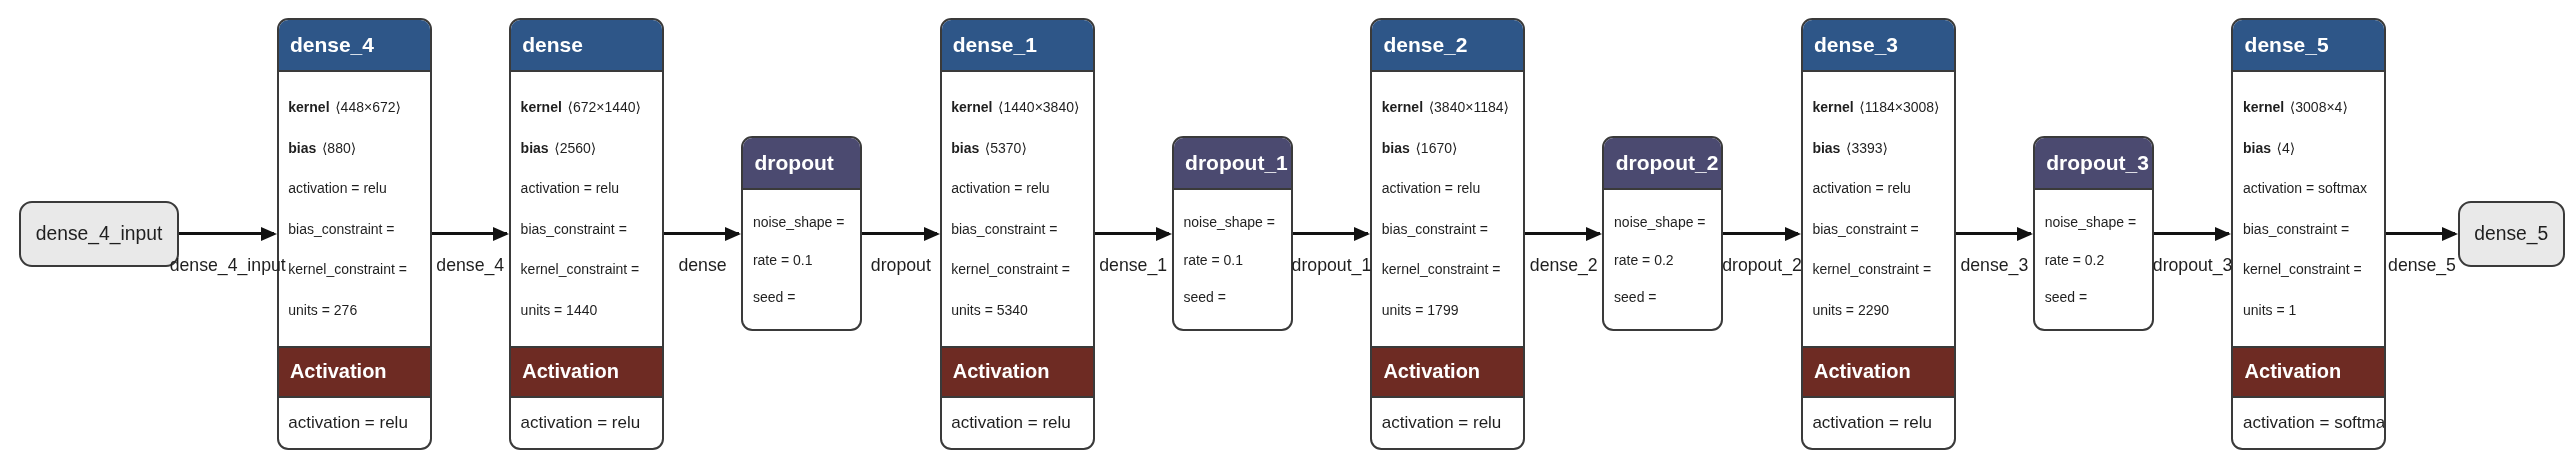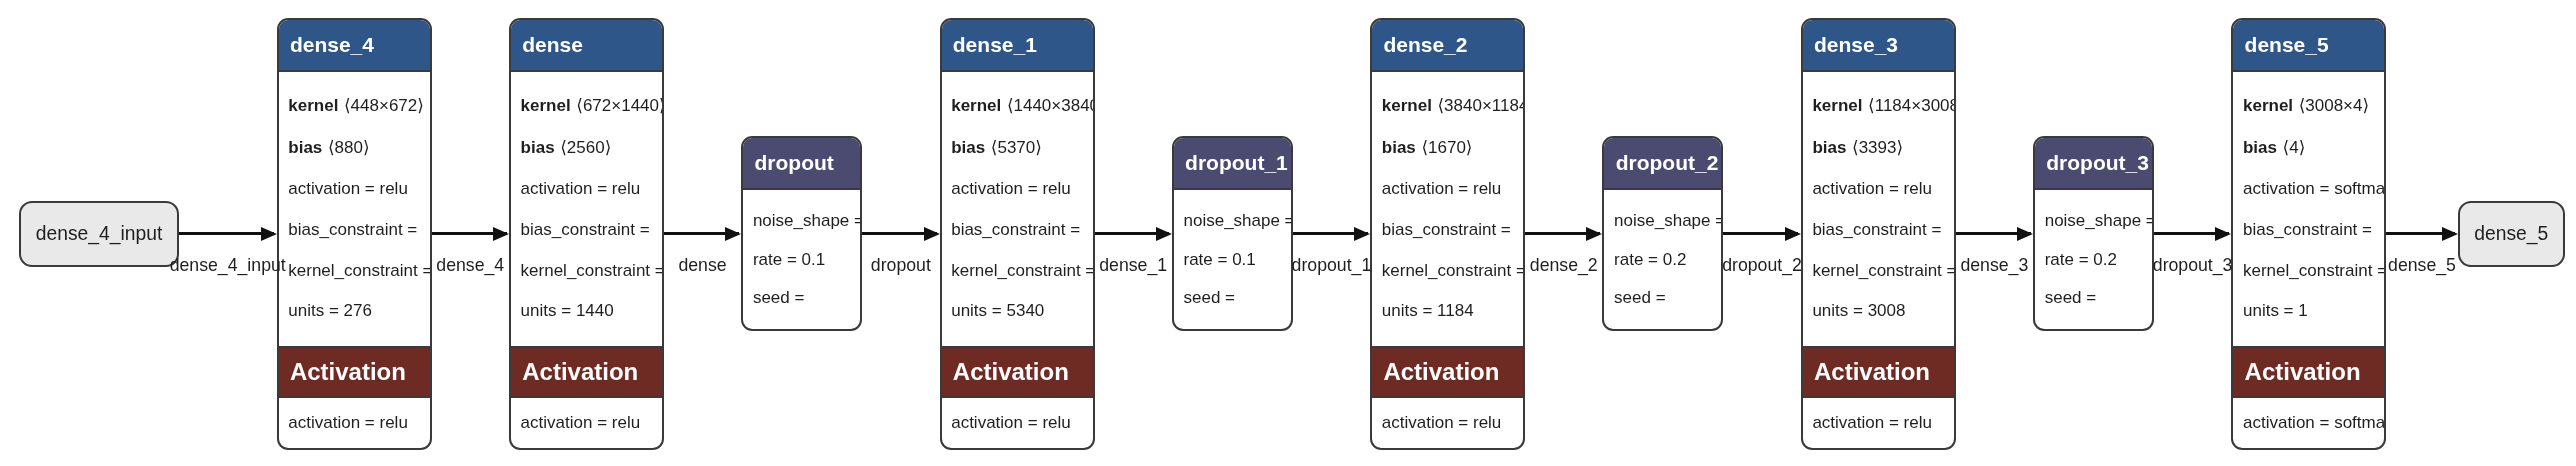--- a/index.html
+++ b/index.html
@@ -67,30 +67,30 @@
     display: flex; align-items: center;
     border-bottom: 2.4px solid var(--border, #3a3a3a);
     white-space: nowrap;
   }
   .dense-hdr { background: var(--dense-header-bg, #2e5688); }
   .dropout-hdr { background: var(--dropout-header-bg, #4b4a70); }
   .body {
     flex: 1 1 auto;
     display: flex; flex-direction: column; justify-content: space-evenly;
     padding: 3.2px 9.7px;
-    font-size: 17px;
+    font-size: 14px;
   }
   .row { white-space: nowrap; }
   .row .b { font-weight: bold; margin-right: 5.6px; }
   .row .b:empty { margin-right: 0; }
   .act-hdr {
     flex: 0 0 auto;
     background: var(--activation-header-bg, #6e2b23);
     color: var(--header-text, #fff);
-    font-size: 24px; font-weight: 600;
+    font-size: 20px; font-weight: 600;
     height: 52px; padding: 0 11.3px;
     display: flex; align-items: center;
     border-top: 2.4px solid var(--border, #3a3a3a);
     border-bottom: 2.4px solid var(--border, #3a3a3a);
   }
   .act-body {
     flex: 0 0 auto;
     height: 50px; padding: 0 9.7px;
     display: flex; align-items: center;
     font-size: 17px; white-space: nowrap;
@@ -194,21 +194,21 @@
   </div>
 
   <div class="block dense">
     <div class="hdr dense-hdr">dense_2</div>
     <div class="body">
       <div class="row"><span class="b">kernel</span><span>⟨3840×1184⟩</span></div>
       <div class="row"><span class="b">bias</span><span>⟨1670⟩</span></div>
       <div class="row"><span class="b"></span><span>activation = relu</span></div>
       <div class="row"><span class="b"></span><span>bias_constraint =</span></div>
       <div class="row"><span class="b"></span><span>kernel_constraint =</span></div>
-      <div class="row"><span class="b"></span><span>units = 1184</span></div>
+      <div class="row"><span class="b"></span><span>units = 1799</span></div>
     </div>
     <div class="act-hdr">Activation</div>
     <div class="act-body">activation = relu</div>
   </div>
 
   <div class="edge">
     <div class="arrow"></div>
     <div class="edge-label">dense_2</div>
   </div>
 
@@ -227,21 +227,21 @@
   </div>
 
   <div class="block dense">
     <div class="hdr dense-hdr">dense_3</div>
     <div class="body">
       <div class="row"><span class="b">kernel</span><span>⟨1184×3008⟩</span></div>
       <div class="row"><span class="b">bias</span><span>⟨3393⟩</span></div>
       <div class="row"><span class="b"></span><span>activation = relu</span></div>
       <div class="row"><span class="b"></span><span>bias_constraint =</span></div>
       <div class="row"><span class="b"></span><span>kernel_constraint =</span></div>
-      <div class="row"><span class="b"></span><span>units = 3008</span></div>
+      <div class="row"><span class="b"></span><span>units = 2290</span></div>
     </div>
     <div class="act-hdr">Activation</div>
     <div class="act-body">activation = relu</div>
   </div>
 
   <div class="edge">
     <div class="arrow"></div>
     <div class="edge-label">dense_3</div>
   </div>
 

